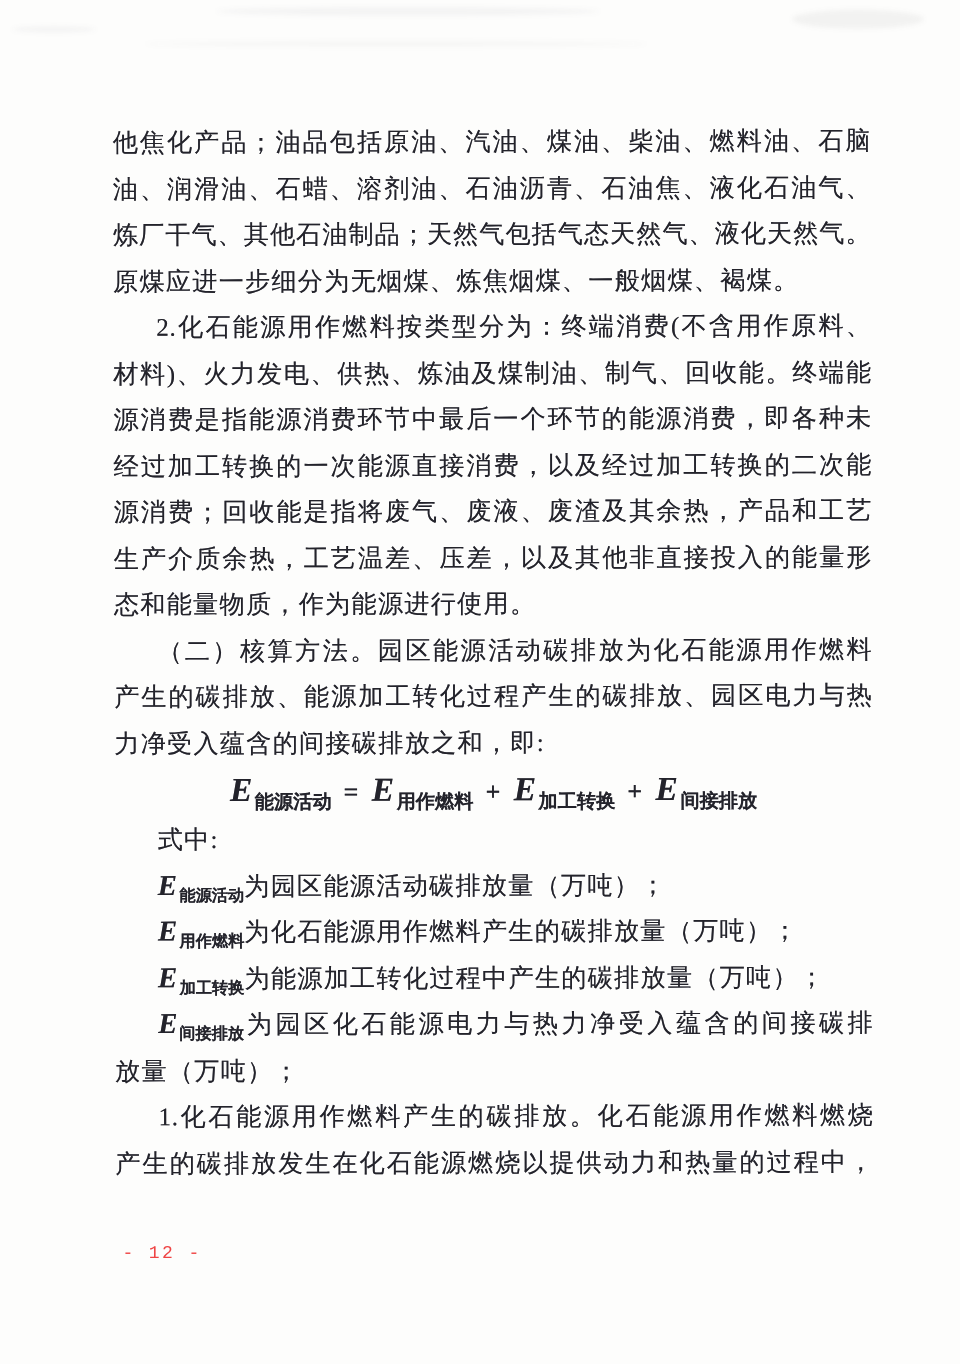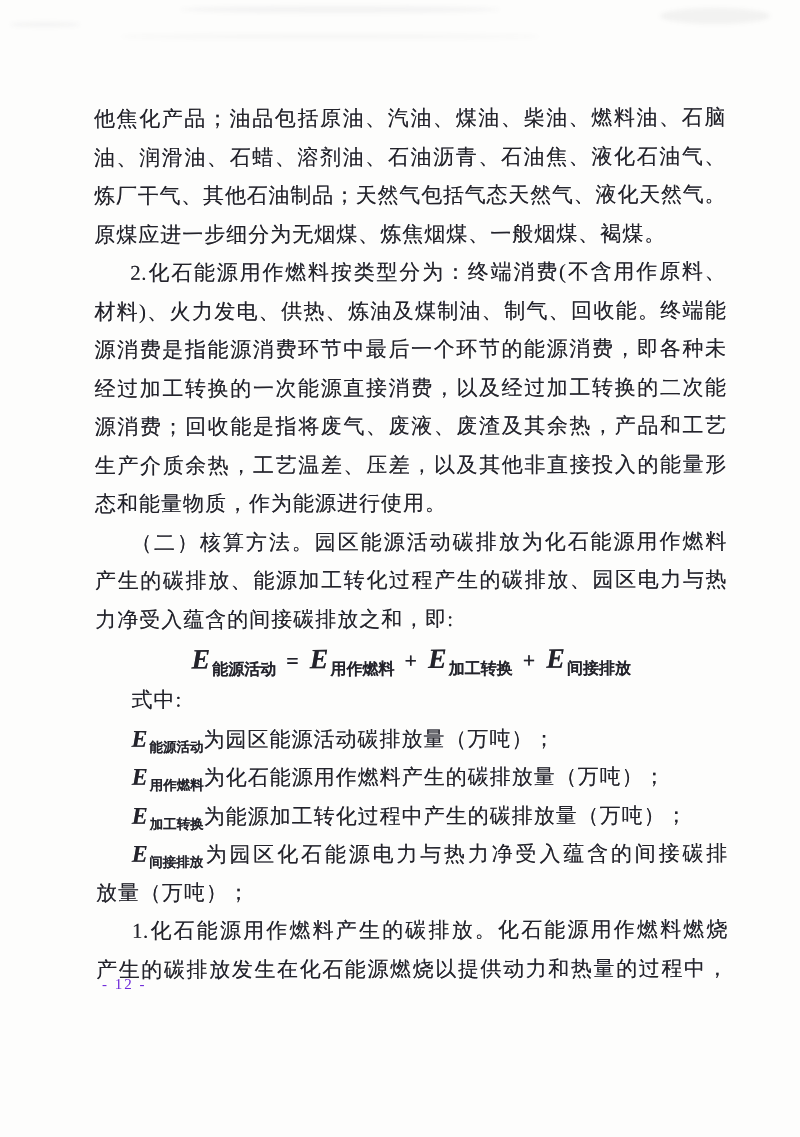--- a/index.html
+++ b/index.html
@@ -58,24 +58,25 @@
     letter-spacing: 0;
     position: relative;
     top: 5px;
     margin-left: 1px;
   }
   .formula .evar .esub { font-size: 16px; top: 6px; }
   .formula .op { margin: 0 10px; font-weight: 700; }
   .footer {
     position: absolute;
     left: 102px;
-    top: 976px;
+    top: 1036px;
     font-size: 15px;
     letter-spacing: 2px;
-    color: #6d28d9;
+    color: #ef4444;
+    font-family: Liberation Mono, monospace;
   }
   .artifact {
     position: absolute;
     border-radius: 50%;
     filter: blur(2px);
     pointer-events: none;
   }
   .a1 { left: 180px; top: 6px; width: 320px; height: 7px; background: rgba(60,60,70,0.05); }
   .a2 { left: 660px; top: 8px; width: 110px; height: 16px; background: rgba(60,60,70,0.06); }
   .a3 { left: 10px; top: 22px; width: 70px; height: 5px; background: rgba(60,60,70,0.05); }

